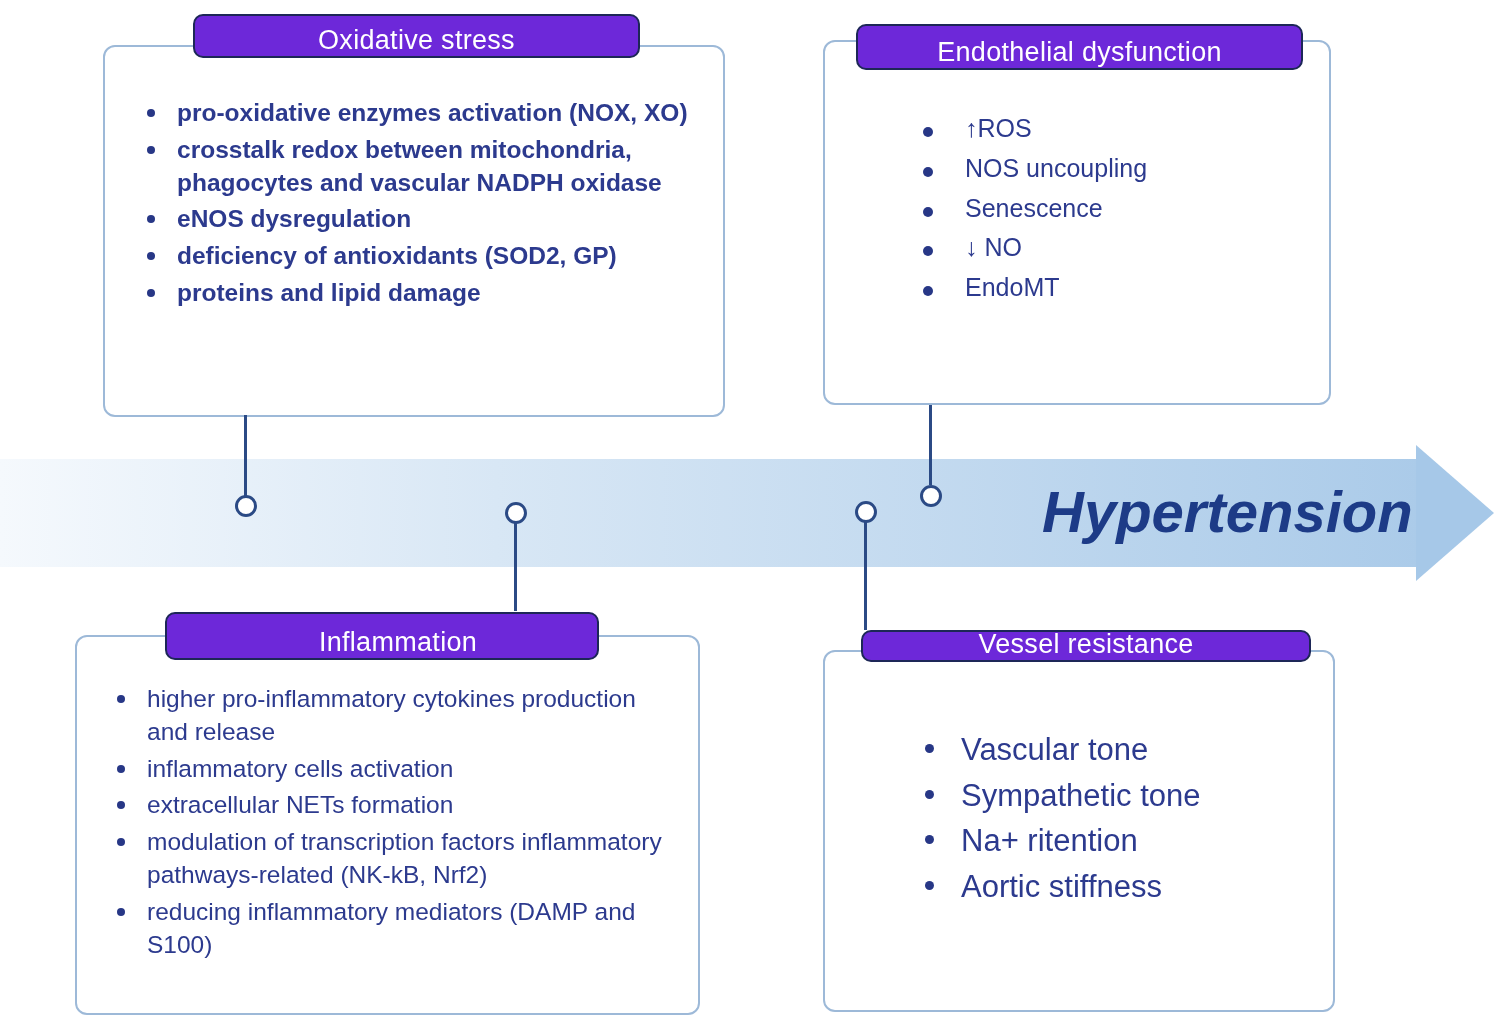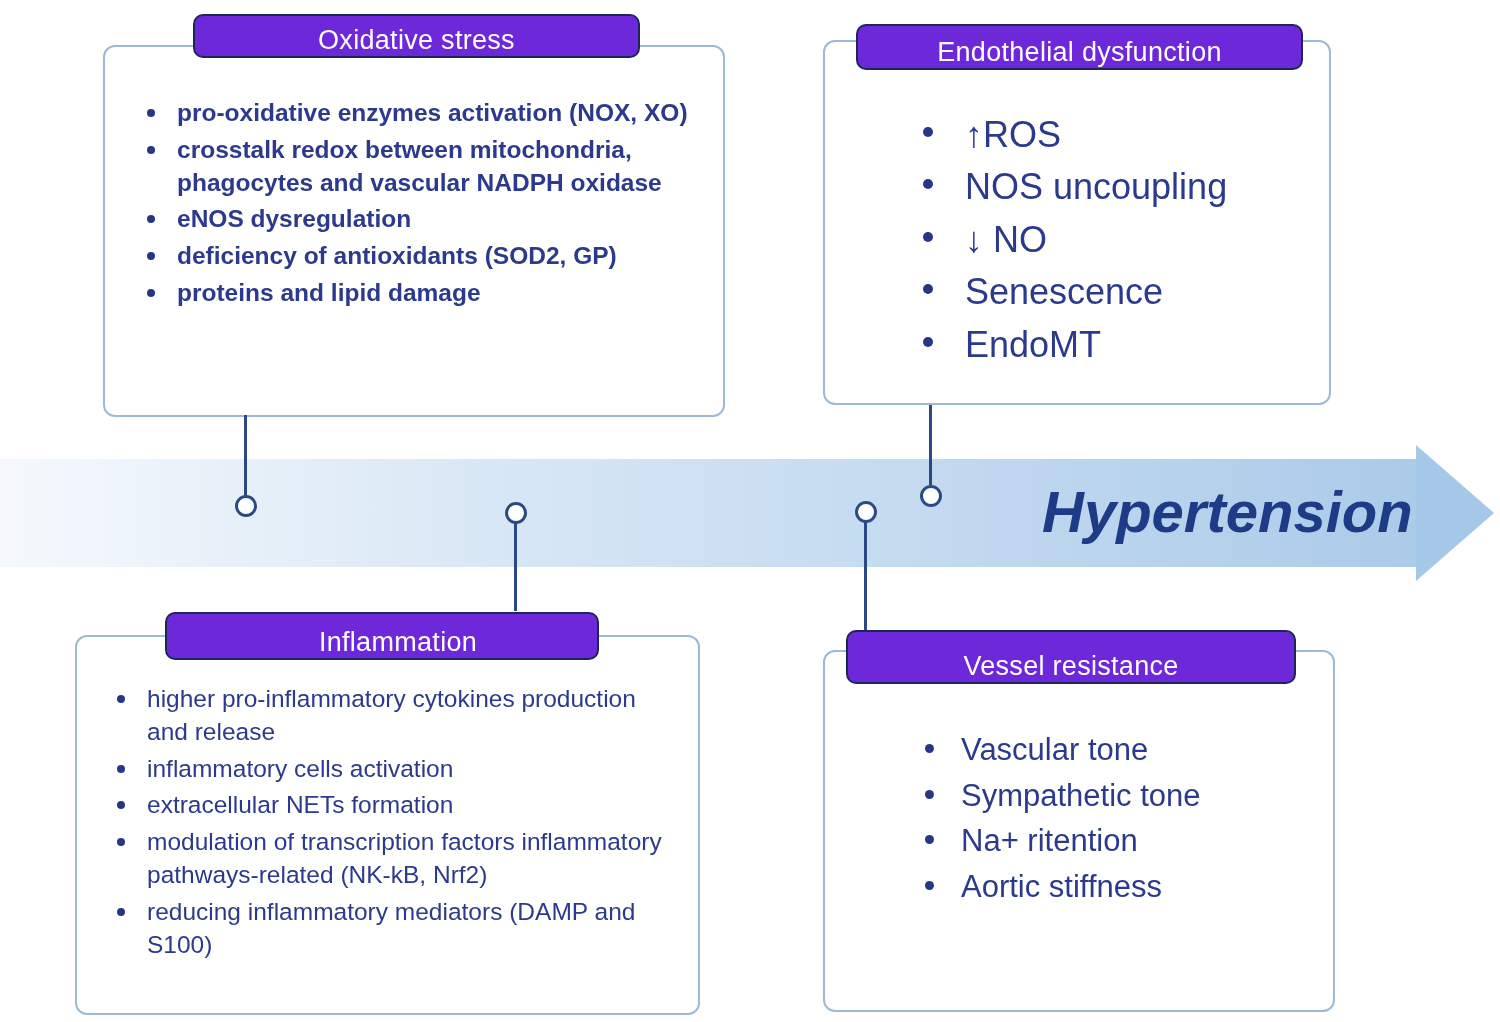--- a/index.html
+++ b/index.html
@@ -62,21 +62,21 @@
     padding: 50px 24px 0 42px;
     font-size: 24.5px;
     line-height: 1.34;
   }
   .panel-oxidative li { padding-left: 30px; margin-bottom: 4px; font-weight: bold; }
   .panel-oxidative li::before { width: 8px; height: 8px; top: 12px; }
 
   
   .panel-endothelial ul {
     padding: 72px 20px 0 98px;
-    font-size: 36px;
+    font-size: 25px;
     line-height: 1.15;
   }
   .panel-endothelial li { padding-left: 42px; margin-bottom: 11px; }
   .panel-endothelial li::before { width: 10px; height: 10px; top: 13px; }
 
   
   .panel-inflammation ul {
     padding: 46px 24px 0 40px;
     font-size: 24.5px;
     line-height: 1.34;
@@ -177,41 +177,41 @@
     </ul>
   </div>
 
   <div class="panel panel-endothelial" style="left:813px; top:40px; width:508px; height:365px;margin-left:10px;">
     <div class="pill" style="left:31px; top:-18px; width:447px; height:46px;">
       <span>Endothelial dysfunction</span>
     </div>
     <ul class="blist">
       <li>↑ROS</li>
       <li>NOS uncoupling</li>
+      <li>Senescence</li>
       <li>↓ NO</li>
-      <li>Senescence</li>
       <li>EndoMT</li>
     </ul>
   </div>
 
   <div class="panel panel-inflammation" style="left:75px; top:635px; width:625px; height:380px;">
     <div class="pill" style="left:88px; top:-25px; width:434px; height:48px;padding-left:32px;">
       <span>Inflammation</span>
     </div>
     <ul class="blist">
       <li>higher pro-inflammatory cytokines production and release</li>
       <li>inflammatory cells activation</li>
       <li>extracellular NETs formation</li>
       <li>modulation of transcription factors inflammatory pathways-related (NK-kB, Nrf2)</li>
       <li>reducing inflammatory mediators (DAMP and S100)</li>
     </ul>
   </div>
 
   <div class="panel panel-vessel" style="left:823px; top:650px; width:512px; height:362px;">
-    <div class="pill" style="left:21px; top:-22px; width:450px; height:54px;">
+    <div class="pill" style="left:36px; top:-22px; width:450px; height:32px;">
       <span>Vessel resistance</span>
     </div>
     <ul class="blist">
       <li>Vascular tone</li>
       <li>Sympathetic tone</li>
       <li>Na+ ritention</li>
       <li>Aortic stiffness</li>
     </ul>
   </div>
 

